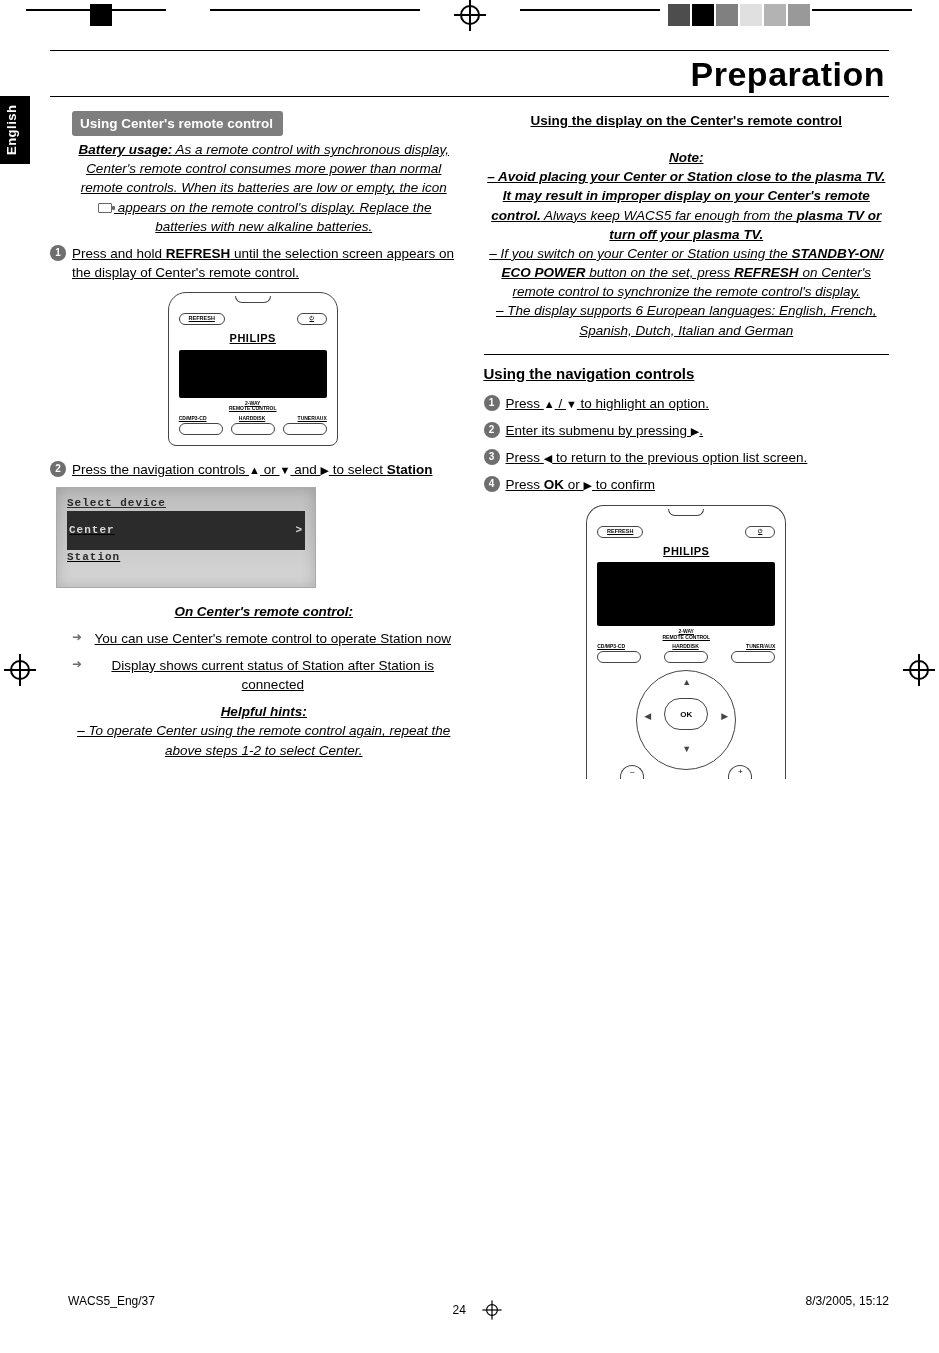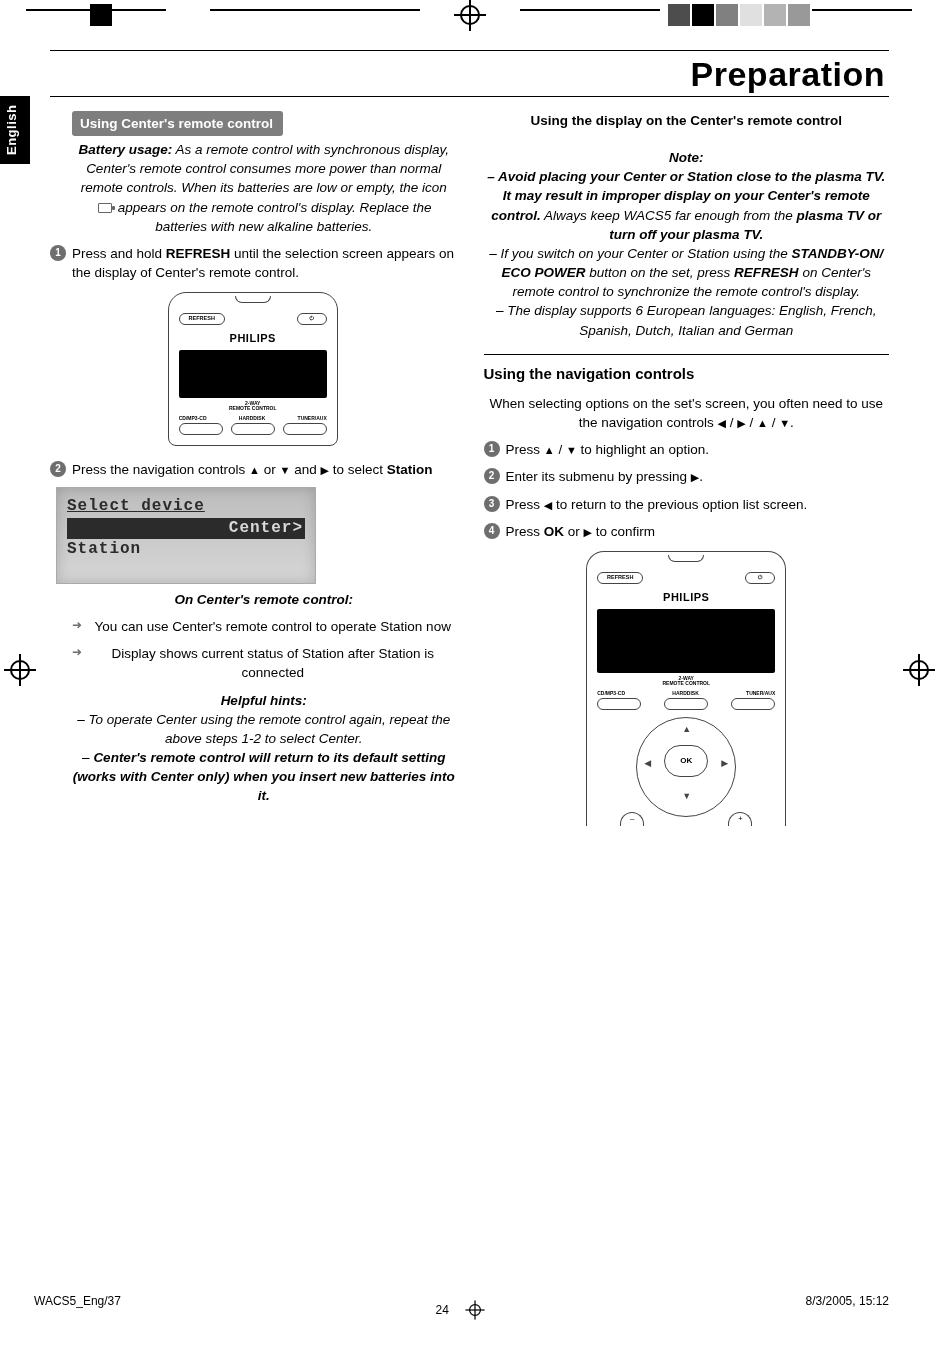--- a/index.html
+++ b/index.html
@@ -43,21 +43,21 @@
     background: #000; color: #fff;
     writing-mode: vertical-rl;
     text-orientation: mixed;
     font-weight: 700;
     font-size: 13px;
     letter-spacing: 0.5px;
     display: flex; align-items: center; justify-content: center;
     transform: rotate(180deg);
   }
 
-  .cols { display: flex; gap: 28px; }
+  .cols { display: flex; gap: 28px; text-decoration: underline; }
   .col { width: 50%; font-size: 13.5px; line-height: 1.42; }
   .col p { margin: 0 0 8px 0; text-align: center; }
 
   .section-pill {
     display: inline-block;
     background: #7e7e7e;
     color: #fff;
     font-weight: 700;
     padding: 3px 10px 3px 8px;
     border-radius: 3px;
@@ -146,37 +146,37 @@
   .dpad .corner {
     position:absolute; width:24px; height:14px; border:1px solid #444;
     border-radius: 12px 12px 0 0; border-bottom:none;
     display:flex; align-items:flex-start; justify-content:center;
     font-size:8px; padding-top:0;
   }
   .dpad .cl { left:-6px; bottom:0; }
   .dpad .cr { right:-6px; bottom:0; }
 
   .lcd {
-    width: 260px; margin: 6px 0 6px 6px;
+    width: 260px; margin: 6px 0 14px 6px;
     padding: 8px 10px 22px 10px;
     background: linear-gradient(#bdbdbd,#d6d6d6);
     font-family: "Courier New", monospace;
-    font-size: 16px; font-weight: 700; color: #2b2b2b;
+    font-size: 11px; font-weight: 700; color: #2b2b2b;
     letter-spacing: 1px;
     border: 1px solid #aaa;
     box-shadow: inset 0 0 14px rgba(0,0,0,0.18);
     line-height: 1.35;
   }
-  .lcd .hl { background: #2b2b2b; color: #d9d9d9; display: block; padding: 0 2px; text-align: right; }
+  .lcd .hl { background: #2b2b2b; color: #d9d9d9; display: block; padding: 12px 2px; }
 
   .rule { border: none; border-top: 1px solid #000; margin: 14px 0 8px; }
   h2.section { font-size: 15px; font-weight: 700; margin: 4px 0 10px; }
 
   .footer {
-    position: absolute; left: 34px; right: 50px; bottom: 14px;
+    position: absolute; left: 68px; right: 50px; bottom: 14px;
     display: flex; justify-content: space-between;
     font-size: 12px; color: #000;
   }
   .footer .mid { position: relative; text-align: center; }
   .footer .mid .crosshair { position: static; display:inline-block; vertical-align:-12px; transform: scale(0.6); margin-left:10px;}
 </style>
 </head>
 <body>
 
 <div class="reg-strip reg-top">
@@ -256,40 +256,36 @@
         <span class="hl"><span>Center</span><span style="float:right;">&gt;</span></span>
         <span>Station</span>
       </div>
 
       <div style="padding-left:22px;">
         <p class="biti">On Center's remote control:</p>
         <p class="arrow-bullet">You can use Center's remote control to operate Station now</p>
         <p class="arrow-bullet">Display shows current status of Station after Station is connected</p>
         <p class="biti" style="margin-bottom:0;">Helpful hints:</p>
         <p class="italic" style="margin-bottom:0;">–  To operate Center using the remote control again, repeat the above steps 1-2 to select Center.</p>
-        <p class="biti"><span style="font-weight:400;">–  </span><span>Center's remote control will return to its default setting (works with Center only) when you insert new batteries into it.</span></p>
       </div>
     </div>
 
     <div class="col">
       <p class="bold">Using the display on the Center's remote control</p>
 
       <p style="margin-top:18px;">
         <span class="biti">Note:</span><br>
         <span class="biti">–  Avoid placing your Center or Station close to the plasma TV.  It may result in improper display on your Center's remote control.</span><span class="italic"> Always keep WACS5 far enough from the </span><span class="biti">plasma TV or turn off your plasma TV.</span><br>
         <span class="italic">–  If you switch on your Center or Station using the </span><span class="biti">STANDBY-ON/ ECO POWER</span><span class="italic"> button on the set,  press </span><span class="biti">REFRESH</span><span class="italic"> on Center's remote control to synchronize the remote control's display.</span><br>
         <span class="italic">–  The display supports 6 European languages: English, French, Spanish, Dutch, Italian and German</span>
       </p>
 
       <hr class="rule">
       <h2 class="section">Using the navigation controls</h2>
 
-      <p>
-        <span>When selecting options on the set's screen, you often need to use the navigation controls </span><span class="tri">◀</span><span> / </span><span class="tri">▶</span><span> / </span><span class="tri">▲</span><span> / </span><span class="tri">▼</span><span>.</span>
-      </p>
 
       <div class="num-step">
         <div class="num-badge">1</div>
         <span>Press  </span><span class="tri">▲</span><span> / </span><span class="tri">▼</span><span> to highlight an option.</span>
       </div>
       <div class="num-step">
         <div class="num-badge">2</div>
         <span>Enter its submenu by pressing </span><span class="tri">▶</span><span>.</span>
       </div>
       <div class="num-step">

